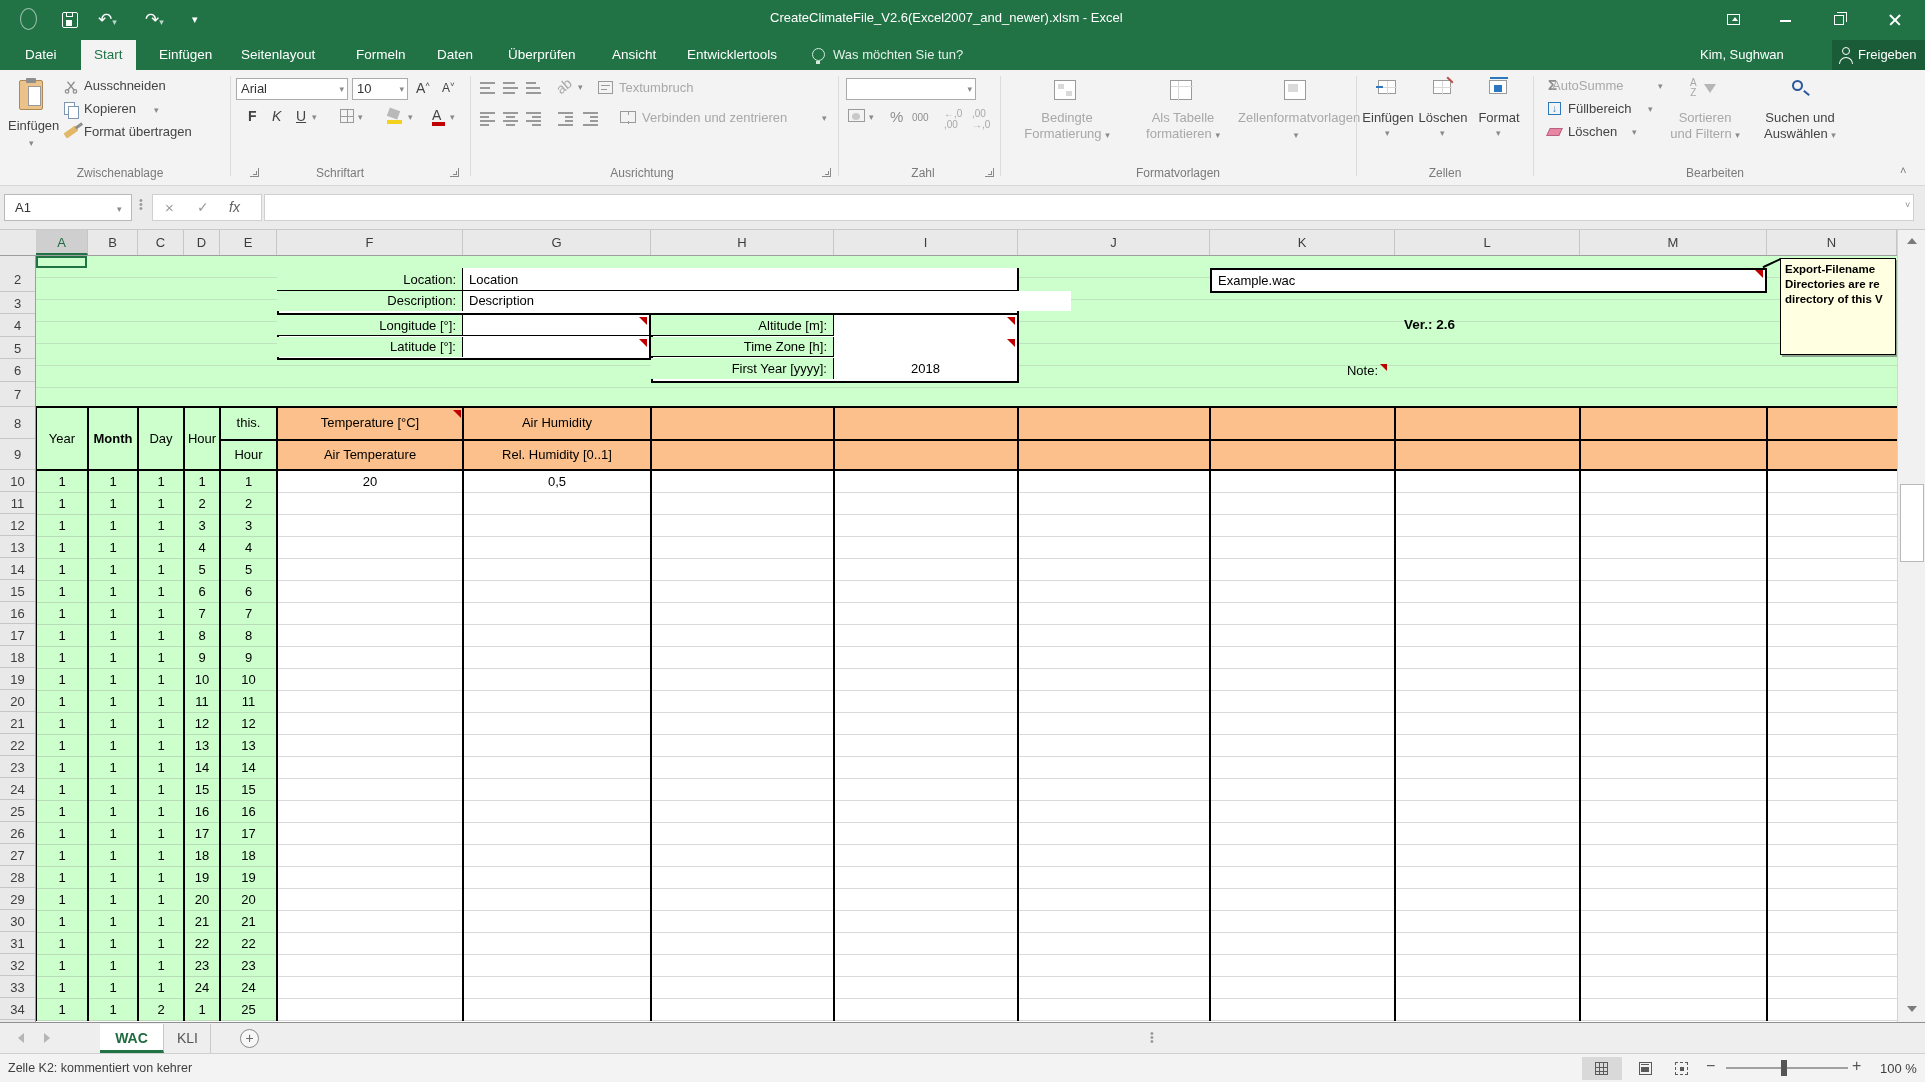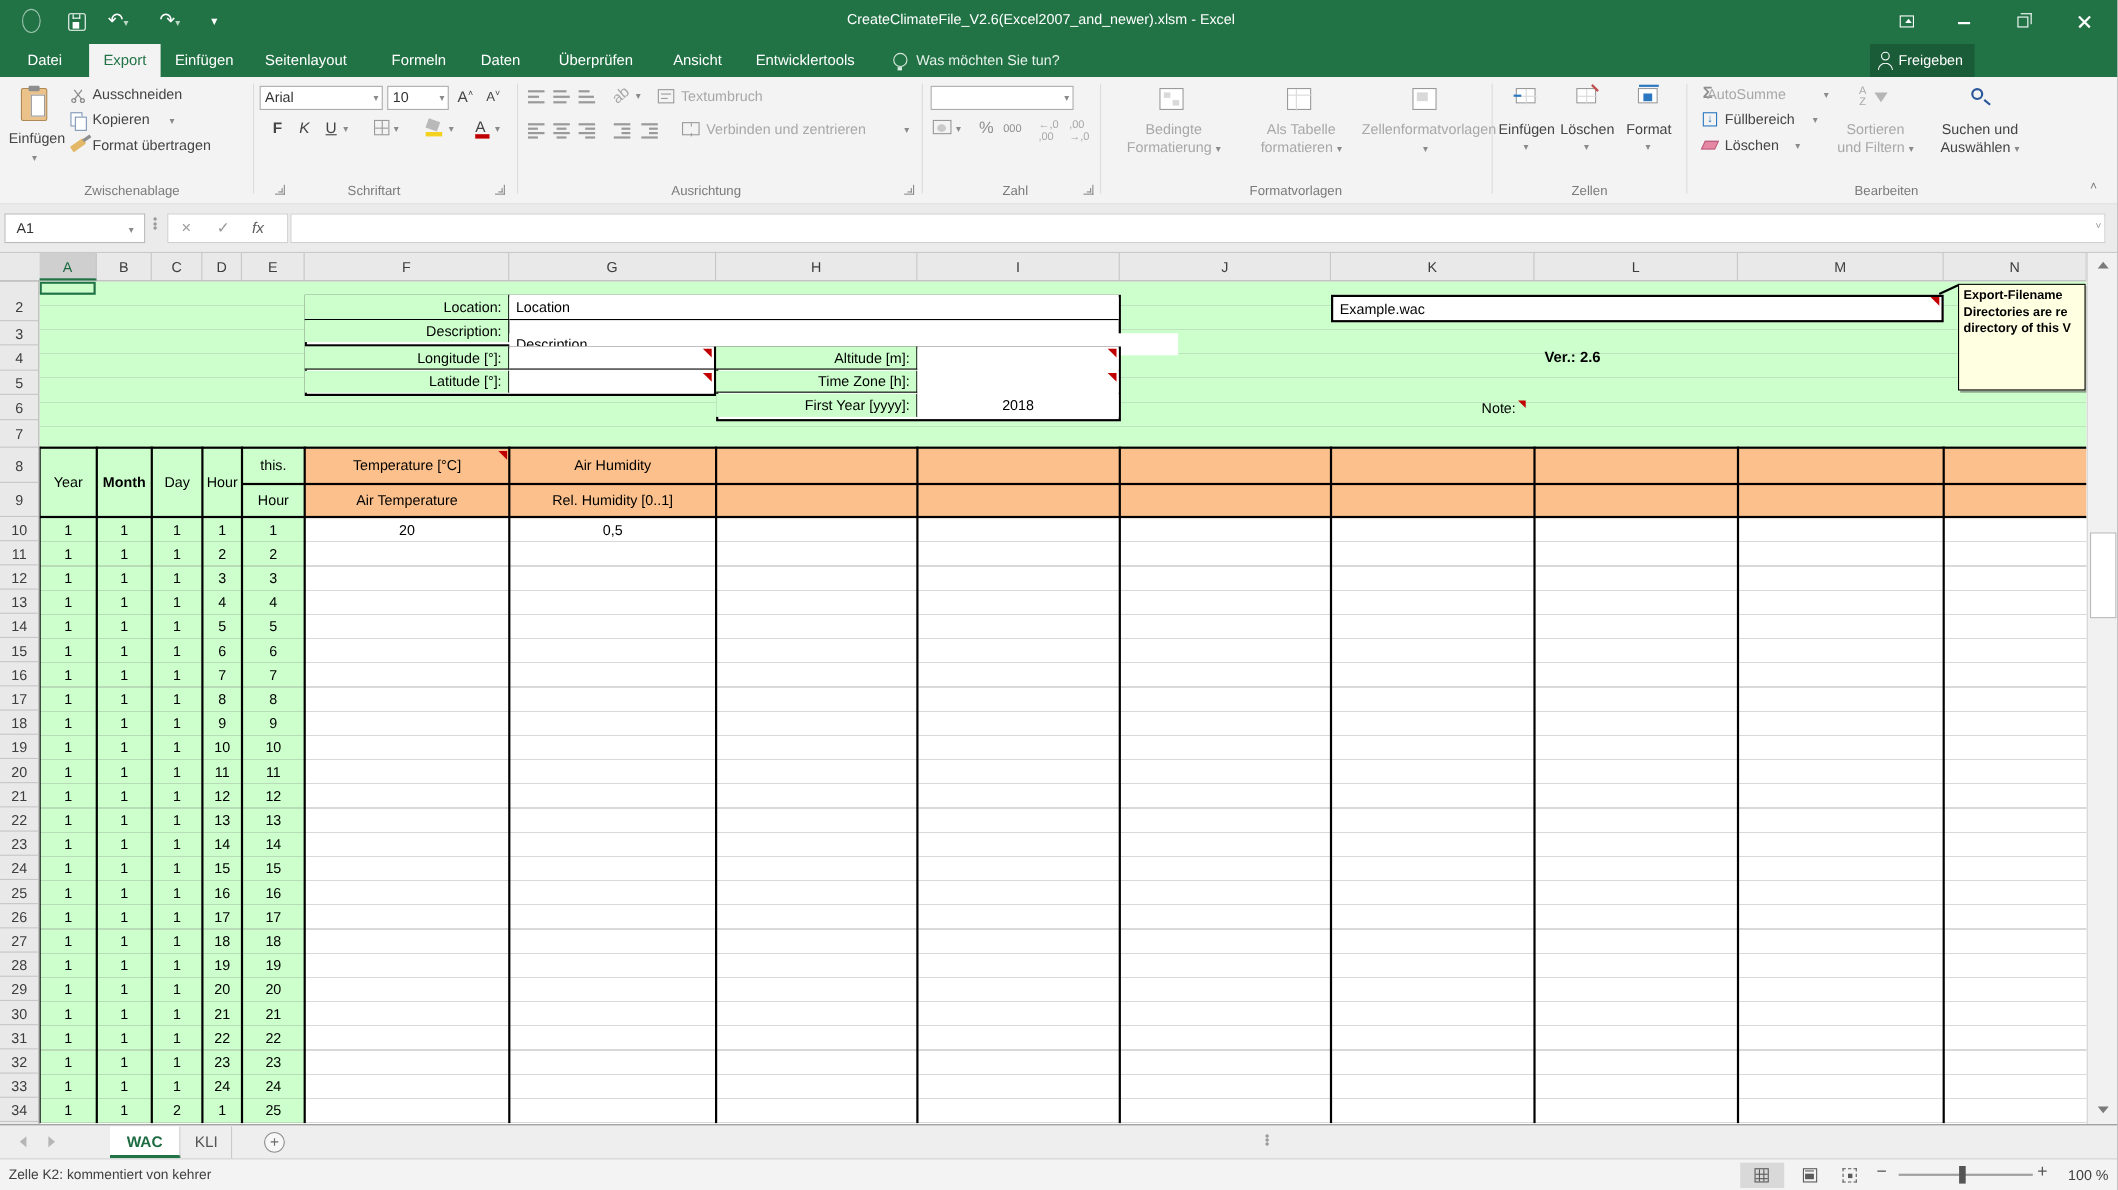--- a/index.html
+++ b/index.html
@@ -139,35 +139,35 @@
       </div>
     <div class="abs winbtn" style="left:1872px;">
         <span class="abs xbar" style="transform:rotate(45deg);"></span>
         <span class="abs xbar" style="transform:rotate(-45deg);"></span>
       </div>
   </div>
 
   <div id="tabrow" class="abs">
     <div id="tabs-holder">
         <div class="abs rtab" style="left:12px;">Datei</div>
-        <div class="abs rtab active" style="left:81px;">Export</div>
+        <div class="abs rtab active" style="left:81px;">Start</div>
         <div class="abs rtab" style="left:146px;">Einfügen</div>
         <div class="abs rtab" style="left:228px;">Seitenlayout</div>
         <div class="abs rtab" style="left:343px;">Formeln</div>
         <div class="abs rtab" style="left:424px;">Daten</div>
         <div class="abs rtab" style="left:495px;">Überprüfen</div>
         <div class="abs rtab" style="left:599px;">Ansicht</div>
         <div class="abs rtab" style="left:674px;">Entwicklertools</div>
       </div>
     <span class="abs bulb" style="left:812px;">
         <i></i>
       </span>
     <span class="abs telltext" style="left:833px;">Was möchten Sie tun?</span>
     <span class="abs username" style="left:1700px;">Kim, Sughwan</span>
-    <div class="abs" id="sharebox" style="left:1700px;">
+    <div class="abs" id="sharebox" style="left:1832px;">
       <span class="abs person" style="left:10px;">
           <i></i>
         </span>
       <span>Freigeben</span>
     </div>
   </div>
 
   <div id="ribbon" class="abs">
 
     <div class="abs gdiv" style="left:230px;"></div>
@@ -495,21 +495,21 @@
       <div class="cellv" style="left:184px;top:191px;width:57px;">Hour</div>
       <div class="cellv" style="left:241px;top:159px;width:186px;">Temperature [°C]</div>
       <div class="cellv" style="left:241px;top:191px;width:186px;">Air Temperature</div>
       <div class="cellv" style="left:427px;top:159px;width:188px;">Air Humidity</div>
       <div class="cellv" style="left:427px;top:191px;width:188px;">Rel. Humidity [0..1]</div>
       <div class="redtri" style="left:417px;top:154px;"></div>
       <div class="abs" style="left:241px;top:12px;width:742px;height:47px;border:2px solid #000;background:#fff;"></div>
       <div class="formlabel green" style="left:241px;top:12px;width:186px;height:23px;line-height:23px;border-right:1.5px solid #000;border-bottom:1.5px solid #000;">Location:</div>
       <div class="formval" style="left:427px;top:12px;width:554px;height:23px;line-height:23px;border-bottom:1.5px solid #000;">Location</div>
       <div class="formlabel green" style="left:241px;top:35px;width:186px;height:20px;line-height:20px;border-right:1.5px solid #000;">Description:</div>
-      <div class="formval" style="left:427px;top:35px;width:608px;height:20px;line-height:20px;margin-top:12px;">Description</div>
+      <div class="formval" style="left:427px;top:35px;width:608px;height:20px;line-height:20px;">Description</div>
       <div class="abs" style="left:241px;top:59px;width:374px;height:45px;border:2px solid #000;background:#fff;"></div>
       <div class="formlabel green" style="left:241px;top:59px;width:186px;height:21px;line-height:21px;border-right:1.5px solid #000;border-bottom:1.5px solid #000;">Longitude [°]:</div>
       <div class="formval" style="left:427px;top:59px;width:186px;height:21px;line-height:21px;border-bottom:1.5px solid #000;"></div>
       <div class="redtri" style="left:603px;top:61px;"></div>
       <div class="formlabel green" style="left:241px;top:81px;width:186px;height:20px;line-height:20px;border-right:1.5px solid #000;">Latitude [°]:</div>
       <div class="formval" style="left:427px;top:81px;width:186px;height:20px;line-height:20px;"></div>
       <div class="redtri" style="left:603px;top:83px;"></div>
       <div class="abs" style="left:615px;top:59px;width:368px;height:68px;border:2px solid #000;background:#fff;"></div>
       <div class="formlabel green" style="left:615px;top:59px;width:183px;height:21px;line-height:21px;border-right:1.5px solid #000;border-bottom:1.5px solid #000;">Altitude [m]:</div>
       <div class="formval" style="left:798px;top:59px;width:183px;height:21px;line-height:21px;"></div>

